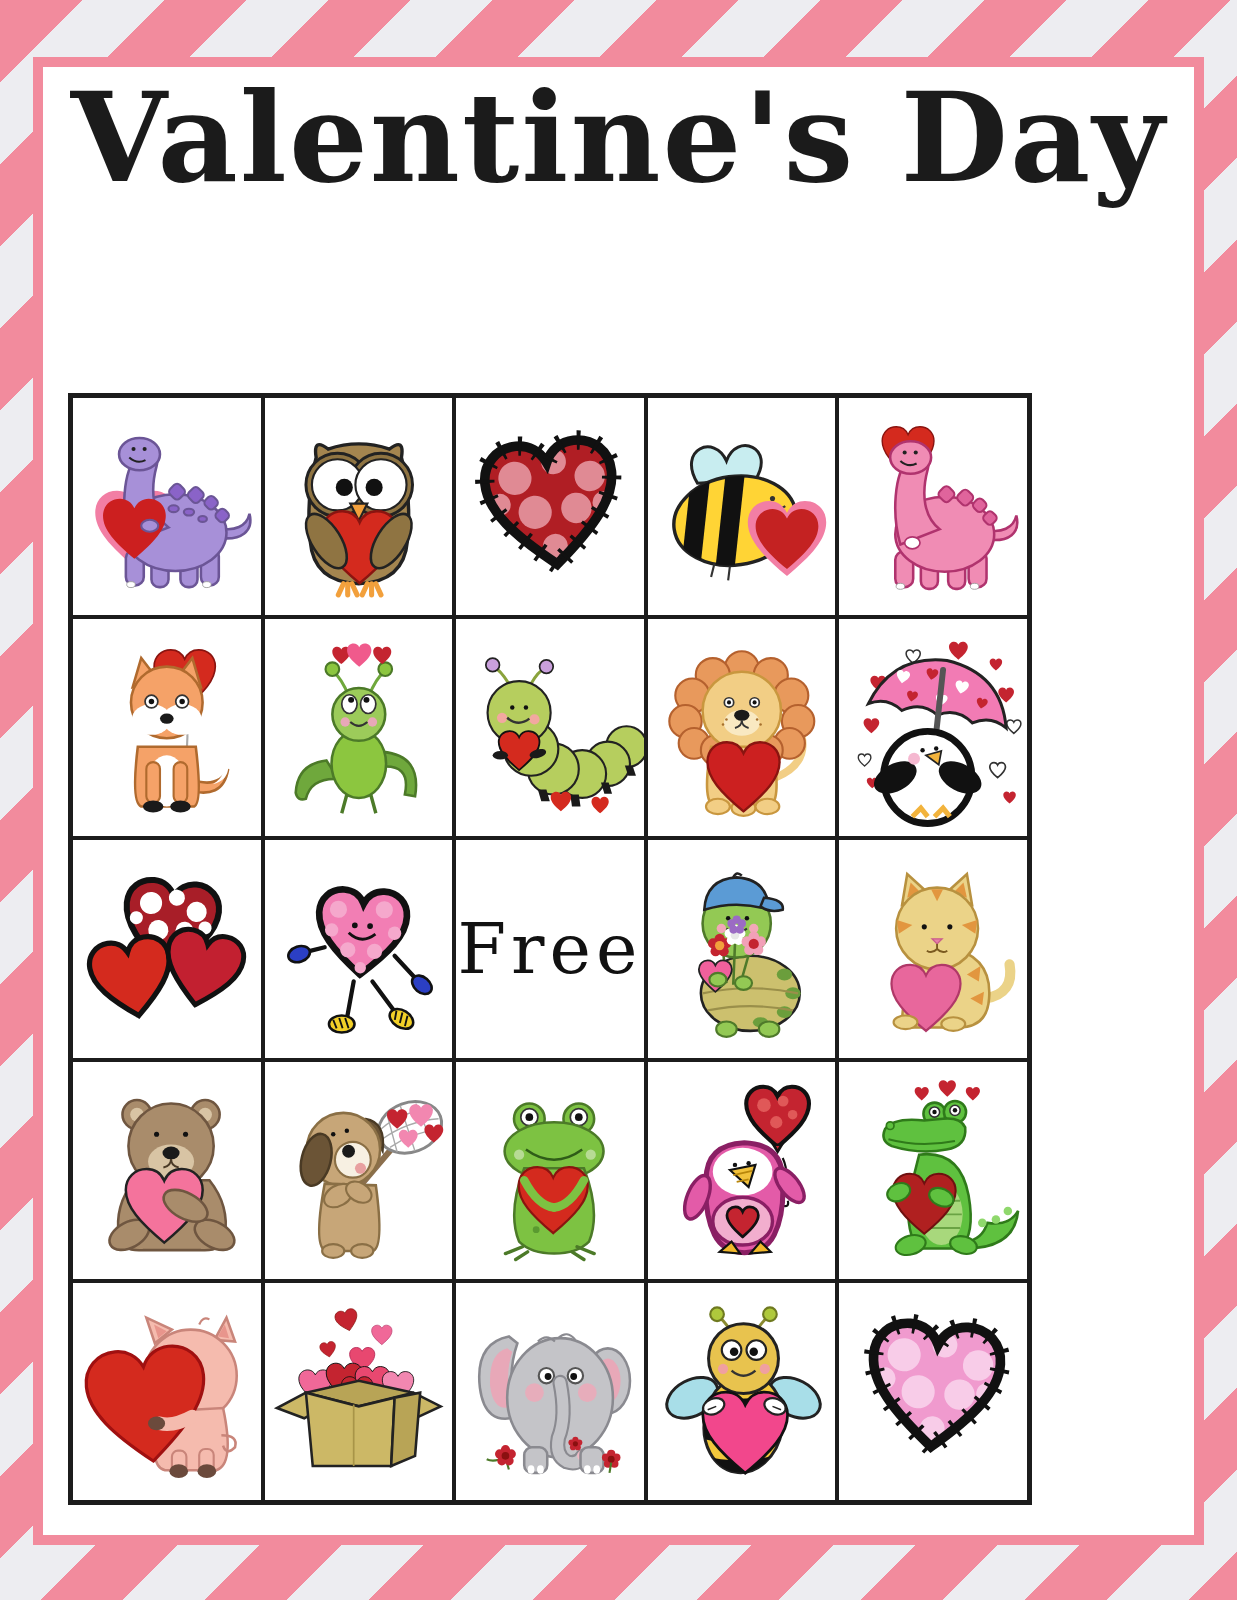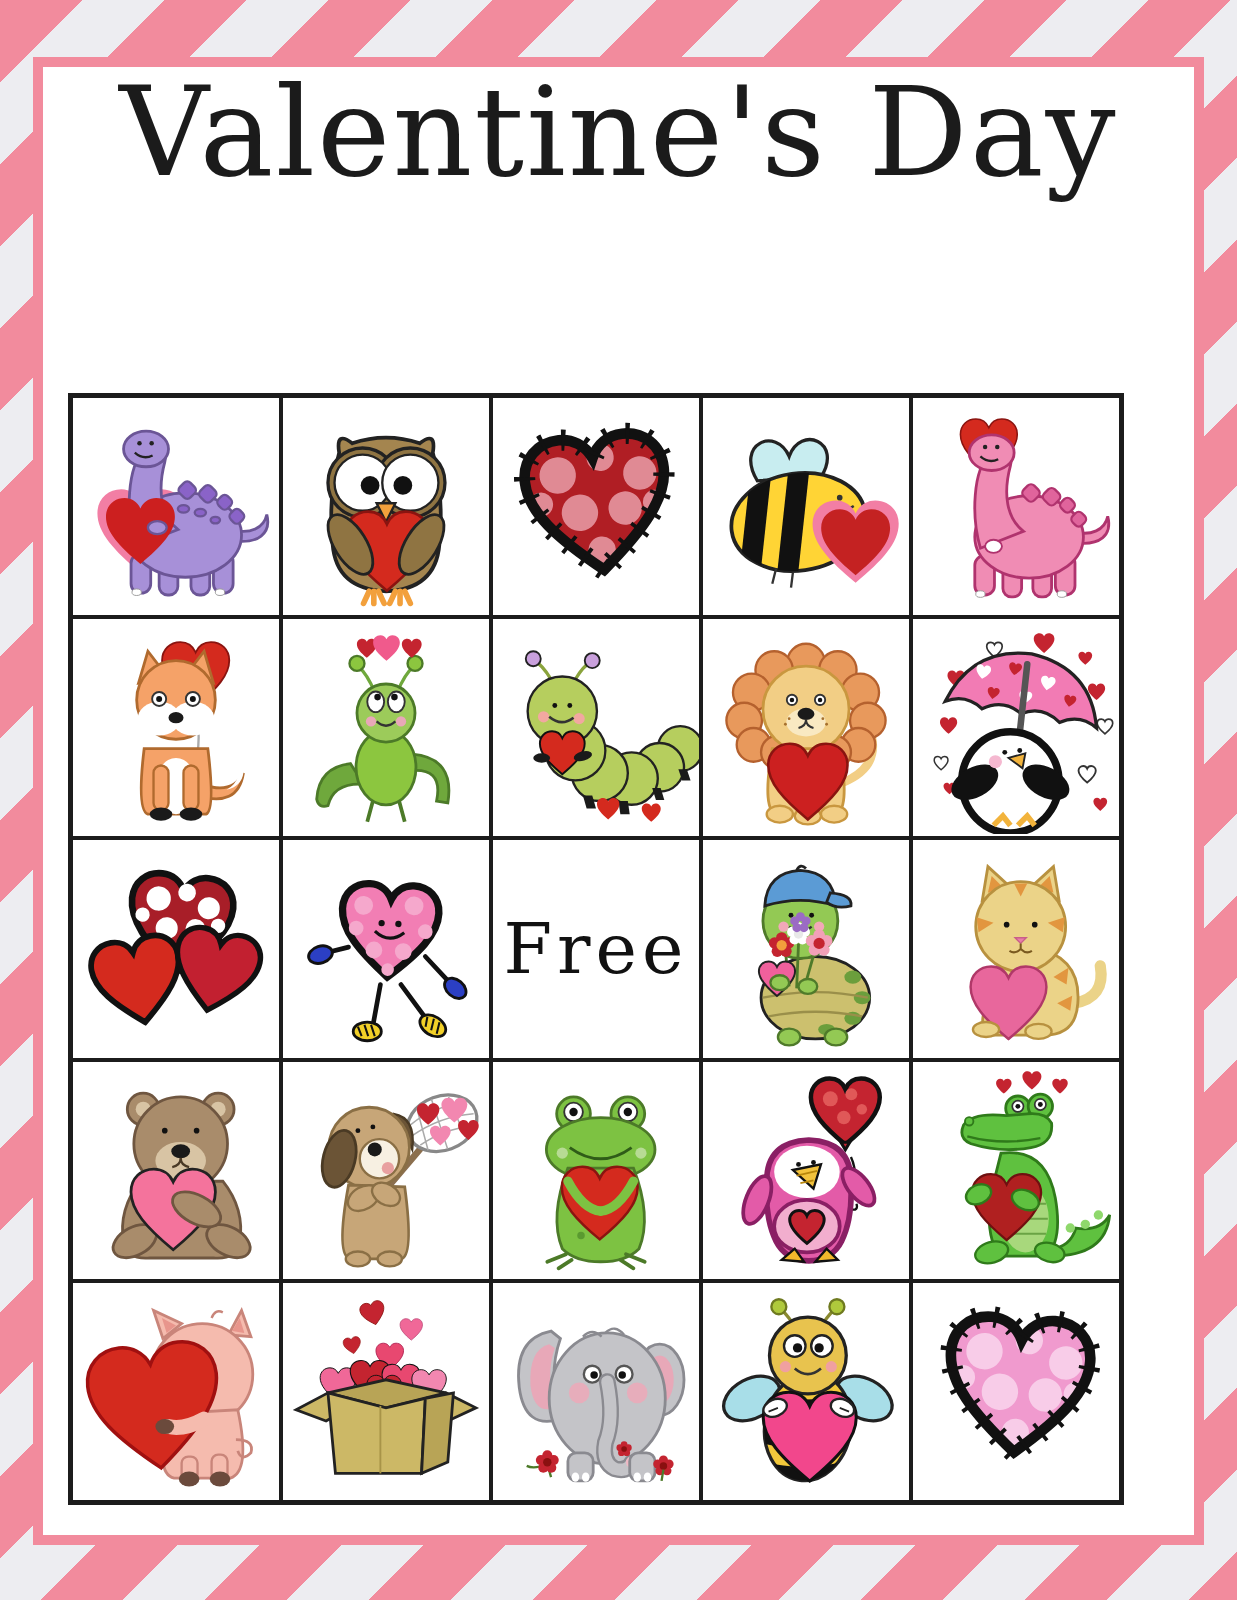--- a/index.html
+++ b/index.html
@@ -6,26 +6,26 @@
   body{
     width:1237px;height:1600px;position:relative;overflow:hidden;
     background:repeating-linear-gradient(135deg,#F28B9D 0 58px,#EDEDF1 58px 116px);
     font-family:"DejaVu Serif","Liberation Serif",serif;
   }
   .panel{
     position:absolute;left:33px;top:57px;width:1171px;height:1488px;
     box-sizing:border-box;border:10px solid #F28B9D;background:#fff;
   }
   .title{
-    position:absolute;left:0;right:0;top:56px;text-align:center;
-    font-weight:normal;font-size:124px;line-height:152px;color:#1b1b1b;
+    position:absolute;left:0;right:0;top:62px;text-align:center;
+    font-weight:bold;font-size:124px;line-height:152px;color:#1b1b1b;
     letter-spacing:2px;
   }
   .grid{
-    position:absolute;left:68px;top:393px;width:1056px;height:1112px;
+    position:absolute;left:68px;top:393px;width:964px;height:1112px;
     box-sizing:border-box;border:5px solid #1c1c1c;background:#1c1c1c;
     display:grid;grid-template-columns:repeat(5,1fr);grid-template-rows:repeat(5,1fr);
     gap:4px;
   }
   .cell{background:#fff;display:flex;align-items:center;justify-content:center;overflow:hidden;}
   .cell svg{width:212px;height:212px;display:block;}
   .free-text{font-size:70px;color:#111;letter-spacing:5px;}
 </style>
 </head>
 <body>

